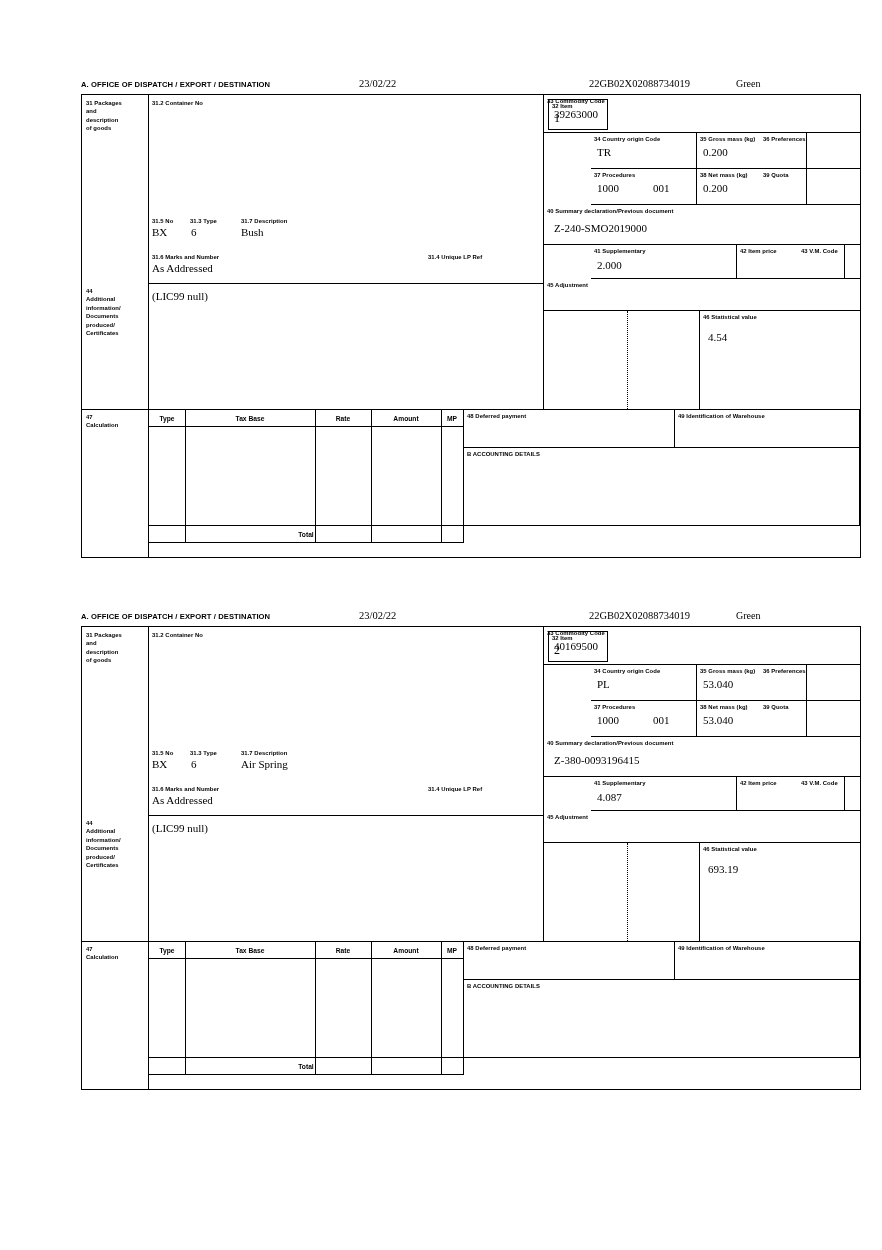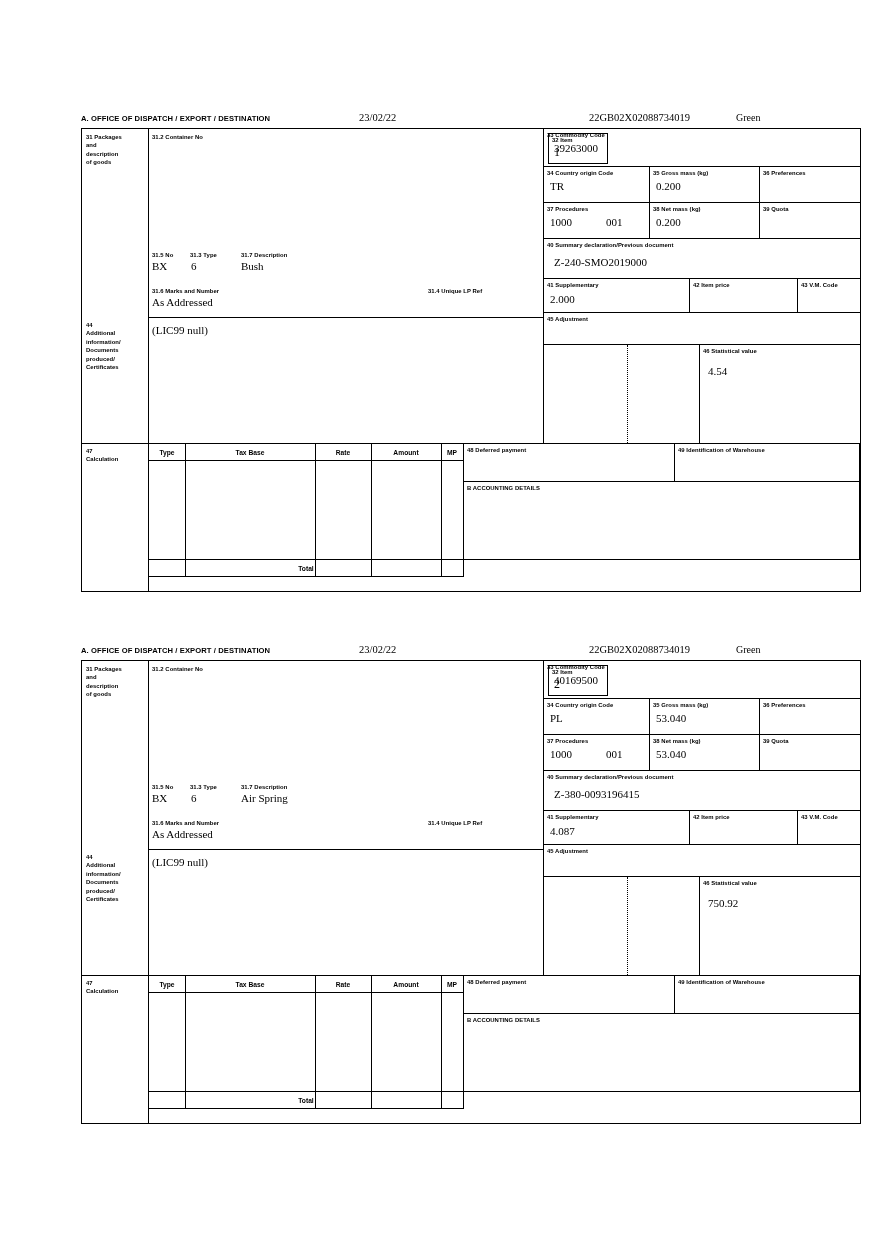--- a/index.html
+++ b/index.html
@@ -26,21 +26,20 @@
   }
   .form-1 { top: 78px; }
   .form-2 { top: 610px; }
 
   
   .hdr {
     position: relative;
     height: 16px;
     font-size: 7.6px;
     font-weight: bold;
-    margin-top: 34px;
   }
   .hdr .hdr-office {
     position: absolute;
     left: 0;
     top: 2px;
     letter-spacing: 0.1px;
   }
   .hdr .hdr-date {
     position: absolute;
     left: 278px;
@@ -80,21 +79,21 @@
   }
   .val {
     font-family: "Liberation Serif", serif;
     font-size: 11px;
     line-height: 12px;
   }
   .val-sm {
     font-family: "Liberation Serif", serif;
     font-size: 10px;
   }
-  .bd-r { border-right: 1px solid #000; }
+  .bd-r { border-right: 1px solid #000; margin-left: 47px; }
   .bd-b { border-bottom: 1px solid #000; }
 
   
   .col31 {
     position: absolute;
     left: 0; top: 0;
     width: 66px;
     height: 462px;
     border-right: 1px solid #000;
   }
@@ -397,21 +396,21 @@
           <div class="val" style="left:6px;top:14px;"></div>
         </div>
 
         <div class="r bd-b" style="left:0;top:184px;width:316px;height:32px;">
           <div class="lbl">45 Adjustment</div>
           <div class="val" style="left:6px;top:14px;"></div>
         </div>
 
         <div class="r" style="left:155px;top:216px;width:161px;height:98px;border-left:1px solid #000;">
           <div class="lbl">46 Statistical value</div>
-          <div class="val" style="left:8px;top:20px;">750.92</div>
+          <div class="val" style="left:8px;top:20px;">693.19</div>
         </div>
         <div class="dotted-v" style="left:83px;top:216px;height:98px;"></div>
       </div>
 
       <div class="b47">
         <div class="tbl">
           <div class="hdrrow">
             <div class="ch" style="left:0;width:36px;">Type</div>
             <div class="ch" style="left:36px;width:130px;">Tax Base</div>
             <div class="ch" style="left:166px;width:56px;">Rate</div>

